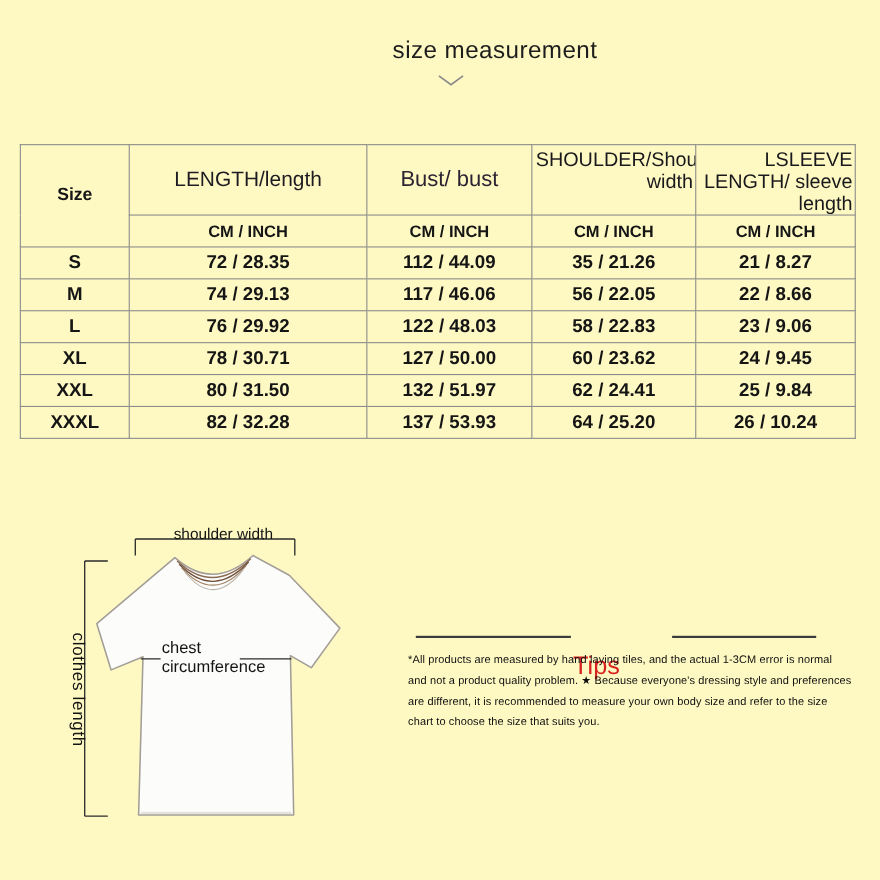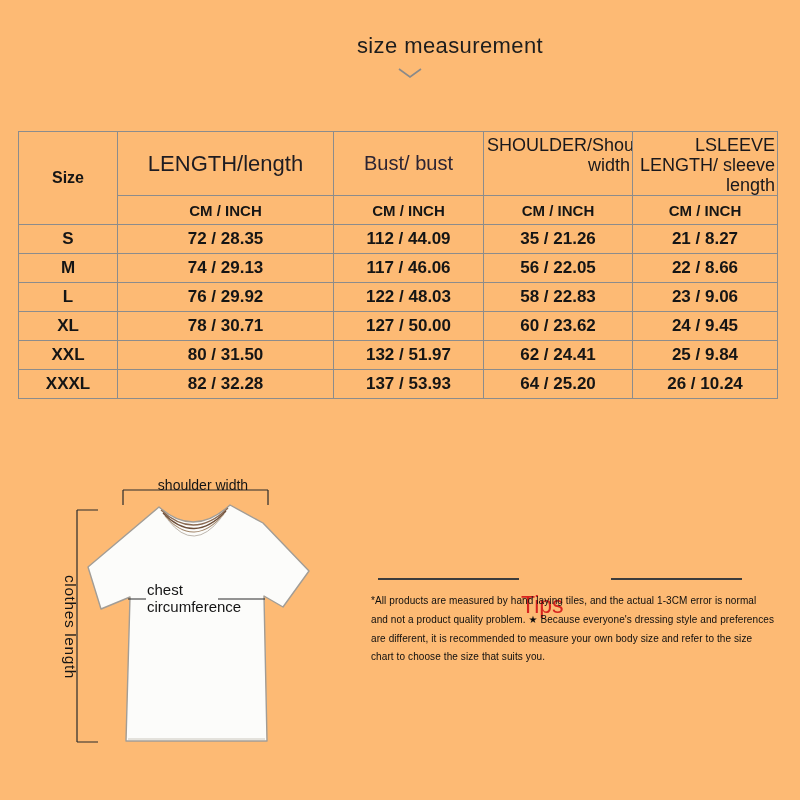--- a/index.html
+++ b/index.html
@@ -1,18 +1,18 @@
 <!DOCTYPE html>
 <html style="--accent-red: #d7231f; --table-border: #8c8c8c; --shirt-outline: #a29d96; --collar-brown: #7a5a43;"><head>
 <meta charset="utf-8">
 <style>
   html,body { margin:0; padding:0; background:#ffffff; }
   .page {
     position:relative; width:800px; height:800px; overflow:hidden;
-    background:#fdba74;
+    background:#fef9c3;
     font-family:"Liberation Sans", sans-serif;
     color:#111;
   }
   
   .title {
     position:absolute; left:250px; top:33px; width:400px;
     text-align:center; font-size:22px; letter-spacing:0.4px; color:#1d1d1d;
   }
   .chevron { position:absolute; left:397px; top:67px; }
 
@@ -25,21 +25,21 @@
   .size-table col.c0{width:99px;} .size-table col.c1{width:216px;}
   .size-table col.c2{width:150px;} .size-table col.c3{width:149px;}
   .size-table col.c4{width:145px;}
   .size-table th, .size-table td {
     border:1px solid var(--table-border,#8c8c8c); padding:0; overflow:hidden;
   }
   .size-table thead tr.r1 th { height:30px; }
   .size-table thead tr.r2 th { height:28px; }
   .size-table tbody th, .size-table tbody td { height:28px; }
   th.size-h { font-size:16px; font-weight:700; }
-  th.col-label { font-weight:400; font-size:22px; color:#1e1c22; }
+  th.col-label { font-weight:400; font-size:19px; color:#1e1c22; }
   th.col-label.c2l { font-size:20px; color:#2c2433; }
   th.col-label.small {
     font-size:18px; text-align:right; vertical-align:top;
     padding:3px 2px 0 3px; line-height:1.12; font-weight:400; color:#19181c;
   }
   th.unit { font-size:15px; font-weight:700; }
   .size-table tbody th { font-size:17px; font-weight:700; }
   .size-table tbody td { font-size:17px; font-weight:700; }
 
   

